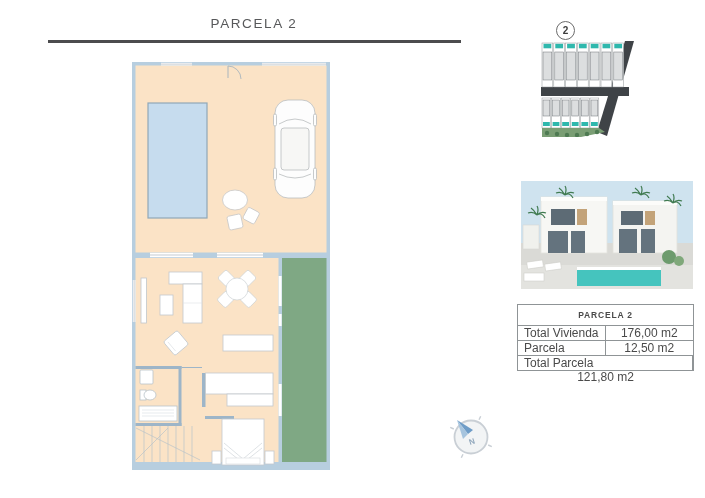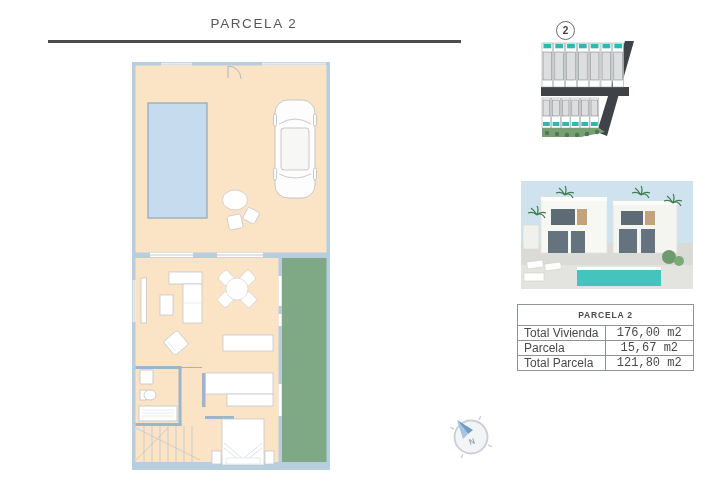--- a/index.html
+++ b/index.html
@@ -31,26 +31,26 @@
     position:absolute;left:517px;top:304px;width:175px;
     border:1px solid #8f9496;color:#4a4a4a;background:#fff;
   }
   .area-table .hdr{
     height:20px;display:flex;align-items:center;justify-content:center;
     font-size:8.5px;font-weight:600;letter-spacing:0.8px;border-bottom:1px solid #8f9496;
   }
   .area-table .row{
     display:flex;height:14px;border-bottom:1px solid #8f9496;font-size:12px;
   }
-  .area-table .row:last-child{border-bottom:none;}
+  .area-table .row:last-child{border-bottom:none;flex-direction:column;}
   .area-table .lbl{
     flex:0 0 50%;display:flex;align-items:center;padding-left:6px;box-sizing:border-box;
     border-right:1px solid #8f9496;
   }
-  .area-table .val{flex:1;display:flex;align-items:center;justify-content:center;font-family:Liberation Mono, monospace;}
+  .area-table .val{flex:1;display:flex;align-items:center;justify-content:center;}
   
   .compass{position:absolute;left:444px;top:410px;width:54px;height:54px;}
 </style>
 </head>
 <body>
 
 <div class="page-title">PARCELA 2</div>
 <div class="title-underline"></div>
 
 <div class="floor-plan">
@@ -325,21 +325,21 @@
 </div>
 
 <div class="area-table">
   <div class="hdr">PARCELA 2</div>
   <div class="row">
     <div class="lbl">Total Vivienda</div>
     <div class="val">176,00 m2</div>
   </div>
   <div class="row">
     <div class="lbl">Parcela</div>
-    <div class="val">15,67 m2</div>
+    <div class="val">12,50 m2</div>
   </div>
   <div class="row">
     <div class="lbl">Total Parcela</div>
     <div class="val">121,80 m2</div>
   </div>
 </div>
 
 <div class="compass">
 <svg width="54" height="54" viewBox="0 0 54 54">
   <circle cx="27" cy="27" r="16.5" fill="#f2f4f5" stroke="#c9cfd5" stroke-width="1.8"></circle>

